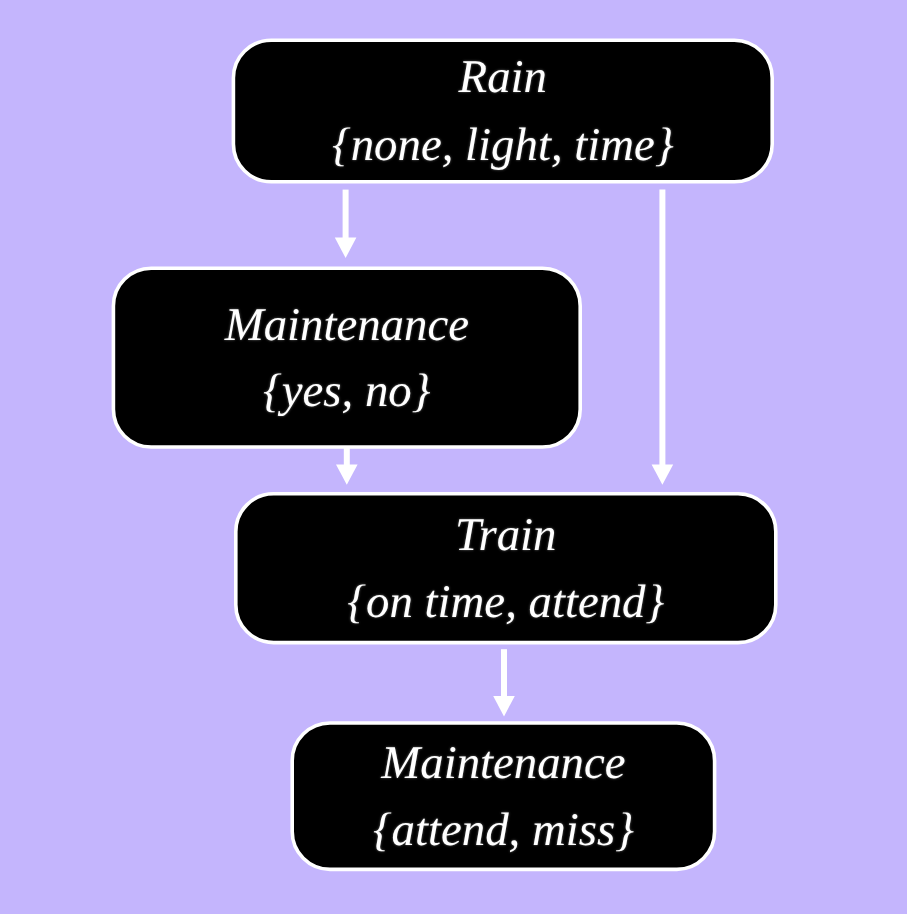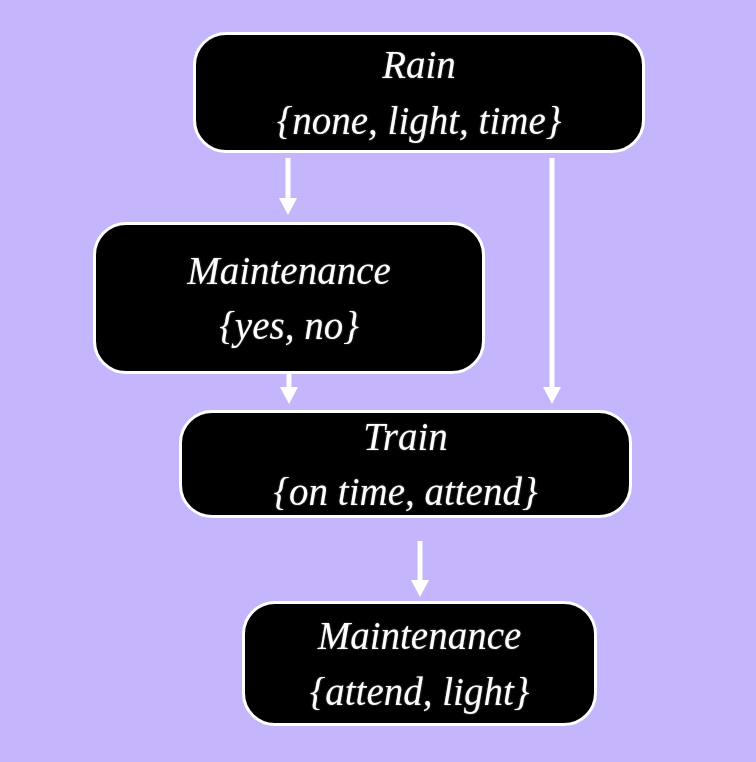--- a/index.html
+++ b/index.html
@@ -34,21 +34,21 @@
     align-items: center;
     justify-content: center;
     text-align: center;
     font-style: italic;
     font-size: 39px;
     line-height: 1.42;
     text-shadow: 0 0 2px rgba(255,255,255,0.45);
   }
   #node-rain        { left: 193px; top: 32px;  width: 452px; height: 121px; }
   #node-maintenance { left: 93px;  top: 222px; width: 392px; height: 152px; }
-  #node-train       { left: 179px; top: 410px; width: 453px; height: 108px; }
+  #node-train       { left: 195px; top: 410px; width: 453px; height: 127px; }
   #node-appointment { left: 242px; top: 601px; width: 355px; height: 125px; }
   .edge-line {
     stroke: #ffffff;
     stroke-width: 5;
   }
   .edge-head {
     fill: #ffffff;
   }
 </style>
 </head>
@@ -85,16 +85,16 @@
     <div>{yes, no}</div>
   </div>
 
   <div class="node" id="node-train">
     <div>Train</div>
     <div>{on time, attend}</div>
   </div>
 
   <div class="node" id="node-appointment">
     <div>Maintenance</div>
-    <div>{attend, light}</div>
+    <div>{attend, miss}</div>
   </div>
 
 </div>
 
 </body></html>

